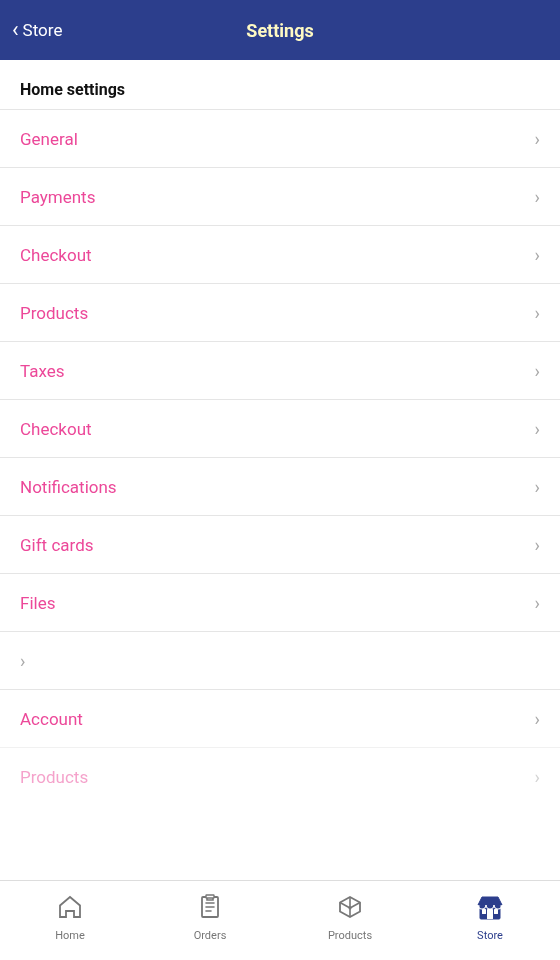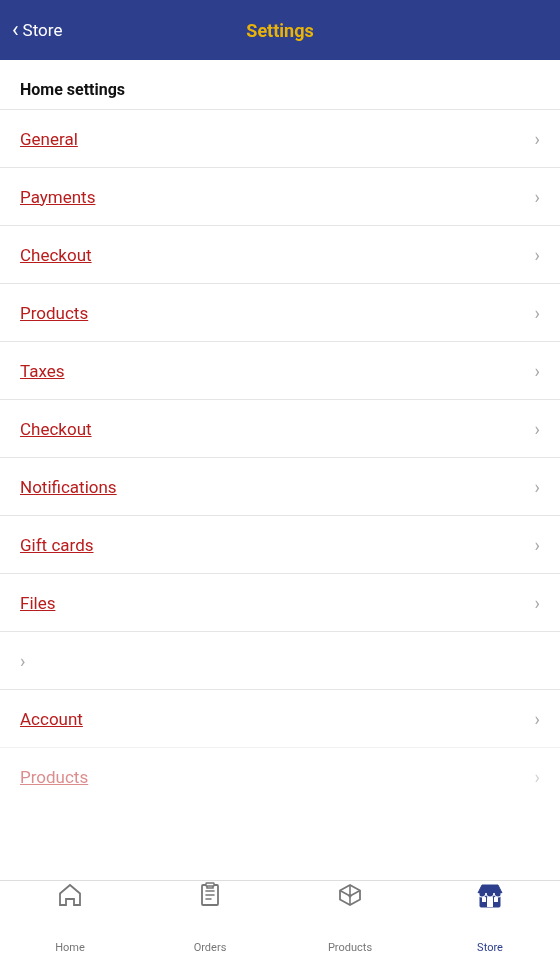--- a/index.html
+++ b/index.html
@@ -34,21 +34,21 @@
       font-size: 17px;
       cursor: pointer;
       gap: 4px;
     }
     .header-back-chevron {
       font-size: 22px;
       line-height: 1;
       margin-top: -1px;
     }
     .header-title {
-      color: #eab308;
+      color: #fef9c3;
       font-size: 18px;
       font-weight: 700;
     }
 
     
     .content {
       flex: 1;
       overflow-y: auto;
       background: #fff;
     }
@@ -66,43 +66,42 @@
       display: flex;
       align-items: center;
       justify-content: space-between;
       padding: 18px 20px;
       border-top: 1px solid #e5e5e5;
       cursor: pointer;
       background: #fff;
     }
     .menu-item-label {
       font-size: 17px;
-      color: #b91c1c;
-      text-decoration: underline;
+      color: #ec4899;
     }
     .menu-item-chevron {
       color: #aaa;
       font-size: 18px;
     }
 
     
     .bottom-nav {
       height: 80px;
       border-top: 1px solid #ddd;
       display: flex;
       align-items: stretch;
       background: #fff;
       flex-shrink: 0;
     }
     .nav-item {
       flex: 1;
       display: flex;
       flex-direction: column;
       align-items: center;
-      justify-content: space-between;
+      justify-content: center;
       gap: 4px;
       cursor: pointer;
       padding-bottom: 6px;
     }
     .nav-item.active .nav-label {
       color: #2c3e8c;
     }
     .nav-item.active .nav-icon {
       color: #2c3e8c;
     }

